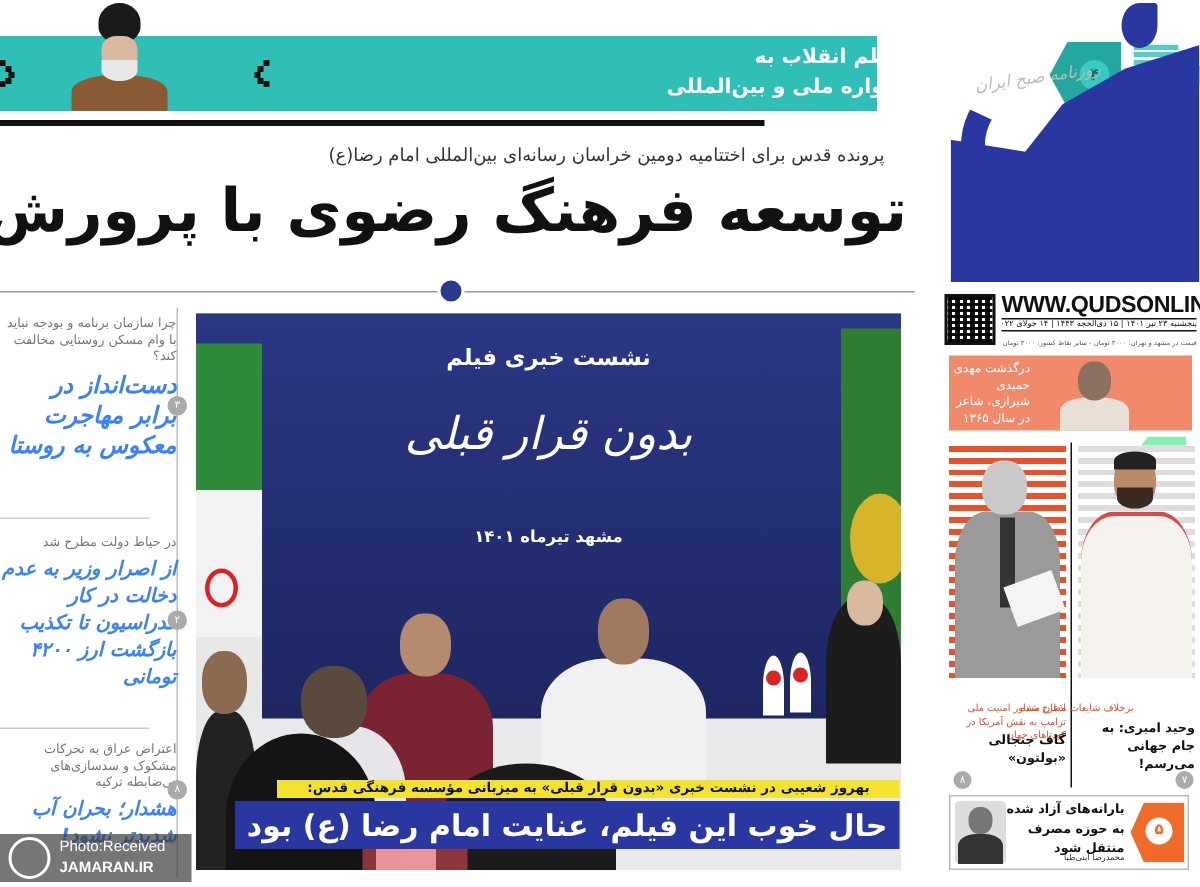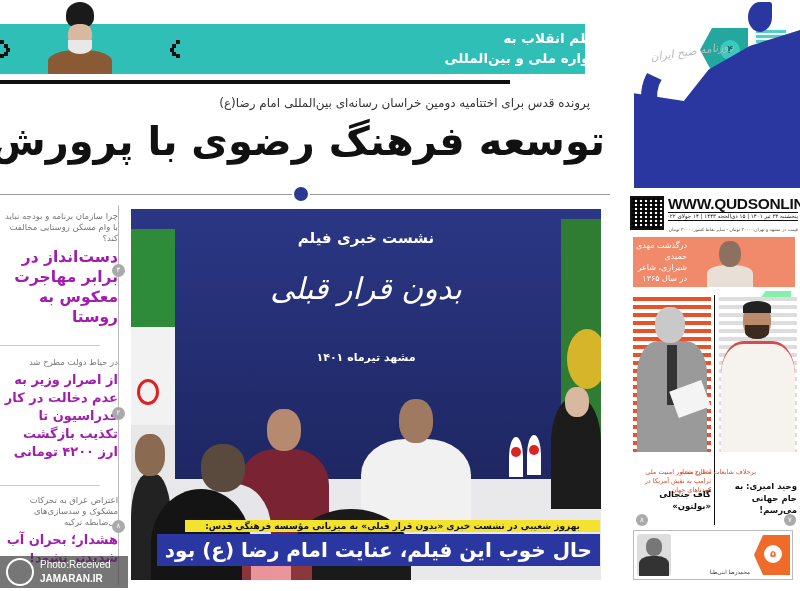--- a/index.html
+++ b/index.html
@@ -76,21 +76,21 @@
   .subsidy-author { position: absolute; right: 42px; top: 38px; font-size: 5.5px; color: #333; }
   .subsidy-photo { position: absolute; left: 3px; top: 3px; width: 34px; height: 42px; background: #ddd; border-radius: 3px; overflow: hidden; }
   .subsidy-photo .h { position: absolute; left: 9px; top: 4px; width: 16px; height: 18px; background: #777; border-radius: 45%; }
   .subsidy-photo .b { position: absolute; left: 2px; top: 22px; width: 30px; height: 20px; background: #333; border-radius: 40% 40% 0 0; }
 
   
   .left-col { position: absolute; left: 0; top: 205px; width: 118px; }
   .col-rule { position: absolute; left: 118px; top: 205px; width: 1px; height: 380px; background: #bbb; }
   .story { position: absolute; right: 0; width: 100%; text-align: right; }
   .story .k { font-size: 8.5px; color: #777; line-height: 11px; }
-  .story .t { font-size: 15.5px; font-weight: 900; line-height: 20px; color: #a21caf; margin-top: 3px; }
+  .story .t { font-size: 15.5px; font-weight: 900; line-height: 20px; color: #3b82f6; margin-top: 3px; font-style: italic; }
   .story-sep { position: absolute; left: 0; width: 100px; height: 1px; background: #ccc; }
   .left-num { position: absolute; left: 112px; width: 13px; height: 13px; border-radius: 50%; background: #aaa; color: #fff; font-size: 7px; line-height: 13px; text-align: center; }
 
   
   .main-photo { position: absolute; left: 131px; top: 209px; width: 470px; height: 371px; background: #283478; overflow: hidden; }
   .backdrop { position: absolute; left: 0; top: 0; width: 100%; height: 290px; background: linear-gradient(180deg, #2b3785 0%, #222c6e 60%, #1e2660 100%); }
   .bd-title { position: absolute; left: 0; width: 100%; text-align: center; color: #fff; font-weight: bold; font-size: 15px; top: 20px; }
   .bd-film { position: absolute; left: 0; width: 100%; text-align: center; color: #fff; font-size: 30px; font-style: italic; top: 62px; font-family: "DejaVu Serif", serif; }
   .bd-city { position: absolute; left: 0; width: 100%; text-align: center; color: #fff; font-weight: bold; font-size: 11px; top: 142px; }
   .flag-green { position: absolute; right: 0; top: 10px; width: 40px; height: 260px; background: #2e7d32; }
@@ -260,20 +260,21 @@
 <div class="cap-title" style="left:633px;top:488px;width:78px">گاف جنجالی «بولتون»</div>
 <div class="cap-kicker" style="left:678px;top:468px;width:78px">برخلاف شایعات مطرح شده</div>
 <div class="cap-title" style="left:719px;top:480px;width:78px">وحید امیری: به جام جهانی می‌رسم!</div>
 <div class="page-num" style="left:636px;top:514px">۸</div>
 <div class="page-num" style="left:784px;top:514px">۷</div>
 
 <div class="subsidy-box">
   <div class="subsidy-badge">
       <span>۵</span>
     </div>
+  <div class="subsidy-title">یارانه‌های آزاد شده به حوزه مصرف منتقل شود</div>
   <div class="subsidy-author">محمدرضا ابنی‌طبا</div>
   <div class="subsidy-photo">
       <div class="b"></div>
       <div class="h"></div>
     </div>
 </div>
 
 <div class="jamaran">
   <div class="jamaran-logo"></div>
   <div class="jamaran-t1">Photo:Received</div>

